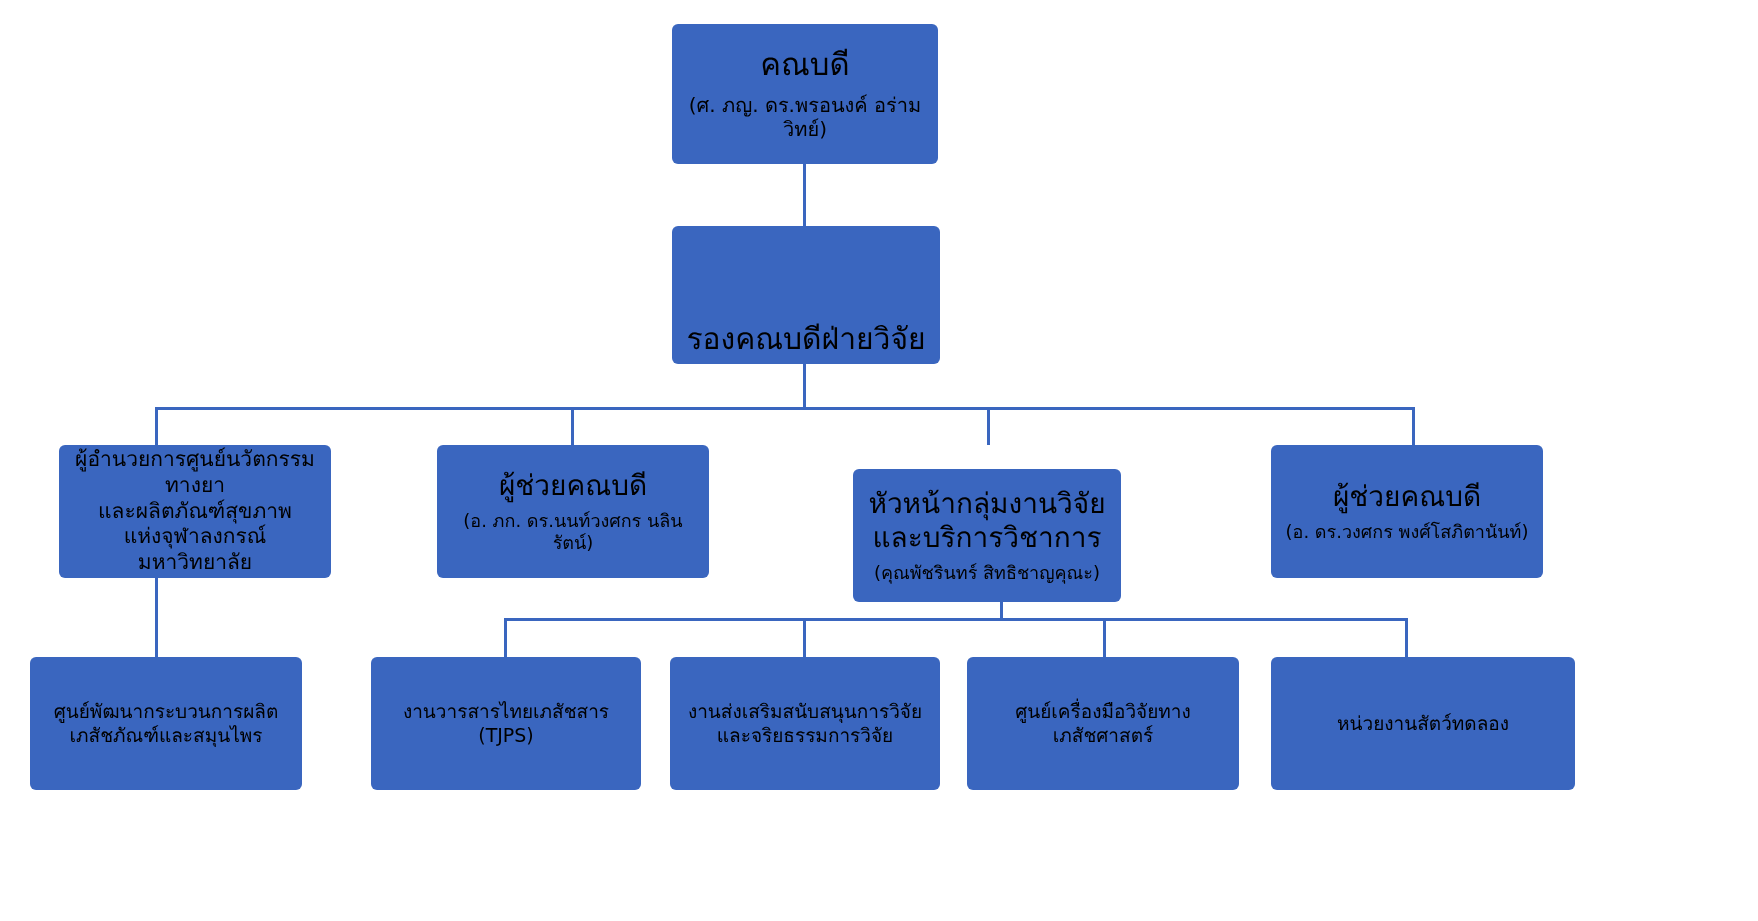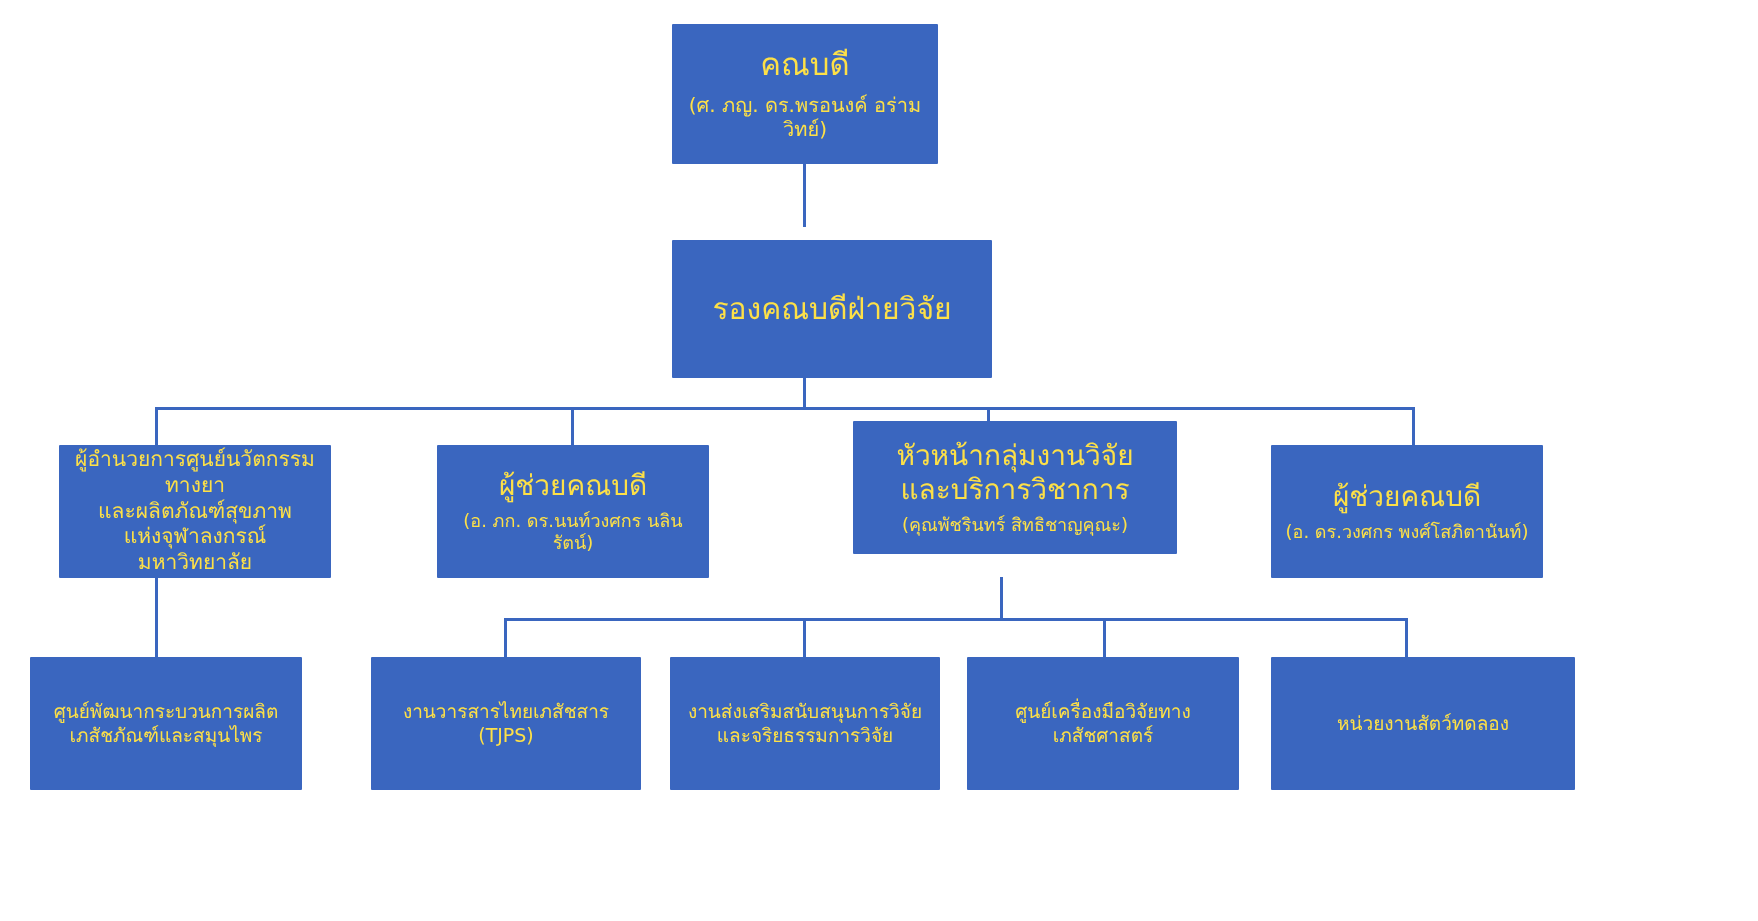--- a/index.html
+++ b/index.html
@@ -17,22 +17,22 @@
     position: relative;
     width: 1758px;
     height: 921px;
     background: #ffffff;
   }
 
   .node {
     position: absolute;
     box-sizing: border-box;
     background: #3A66BF;
-    border-radius: 1px;
-    color: #fde047;
+    border-radius: 6px;
+    color: #000000;
     display: flex;
     flex-direction: column;
     align-items: center;
     justify-content: center;
     text-align: center;
     padding: 6px 10px;
     line-height: 1.22;
     z-index: 2;
   }
   .node .title {
@@ -89,36 +89,36 @@
   <div class="connector v" style="left:504px; top:618px; height:39px;"></div>
   <div class="connector v" style="left:803px; top:618px; height:39px;"></div>
   <div class="connector v" style="left:1103px; top:618px; height:39px;"></div>
   <div class="connector v" style="left:1405px; top:618px; height:39px;"></div>
 
   <div class="node lvl1" style="left:672px; top:24px; width:266px; height:140px;">
     <span class="title">คณบดี</span>
     <span class="subtitle">(ศ. ภญ. ดร.พรอนงค์ อร่ามวิทย์)</span>
   </div>
 
-  <div class="node lvl2" style="left:672px; top:240px; width:320px; height:138px;">
+  <div class="node lvl2" style="left:672px; top:226px; width:268px; height:138px;justify-content:flex-end;">
     <span class="title">รองคณบดีฝ่ายวิจัย</span>
   </div>
 
   <div class="node lvl3 lvl3-small" style="left:30px; top:445px; width:272px; height:133px;margin-left:29px;">
     <span class="title">ผู้อำนวยการศูนย์นวัตกรรมทางยา
 และผลิตภัณฑ์สุขภาพ
 แห่งจุฬาลงกรณ์มหาวิทยาลัย</span>
   </div>
 
   <div class="node lvl3" style="left:437px; top:445px; width:272px; height:133px;">
     <span class="title">ผู้ช่วยคณบดี</span>
     <span class="subtitle">(อ. ภก. ดร.นนท์วงศกร นลินรัตน์)</span>
   </div>
 
-  <div class="node lvl3" style="left:853px; top:421px; width:324px; height:133px;">
+  <div class="node lvl3" style="left:853px; top:469px; width:268px; height:133px;">
     <span class="title">หัวหน้ากลุ่มงานวิจัย
 และบริการวิชาการ</span>
     <span class="subtitle">(คุณพัชรินทร์ สิทธิชาญคุณะ)</span>
   </div>
 
   <div class="node lvl3" style="left:1271px; top:445px; width:272px; height:133px;">
     <span class="title">ผู้ช่วยคณบดี</span>
     <span class="subtitle">(อ. ดร.วงศกร พงศ์โสภิตานันท์)</span>
   </div>
 

